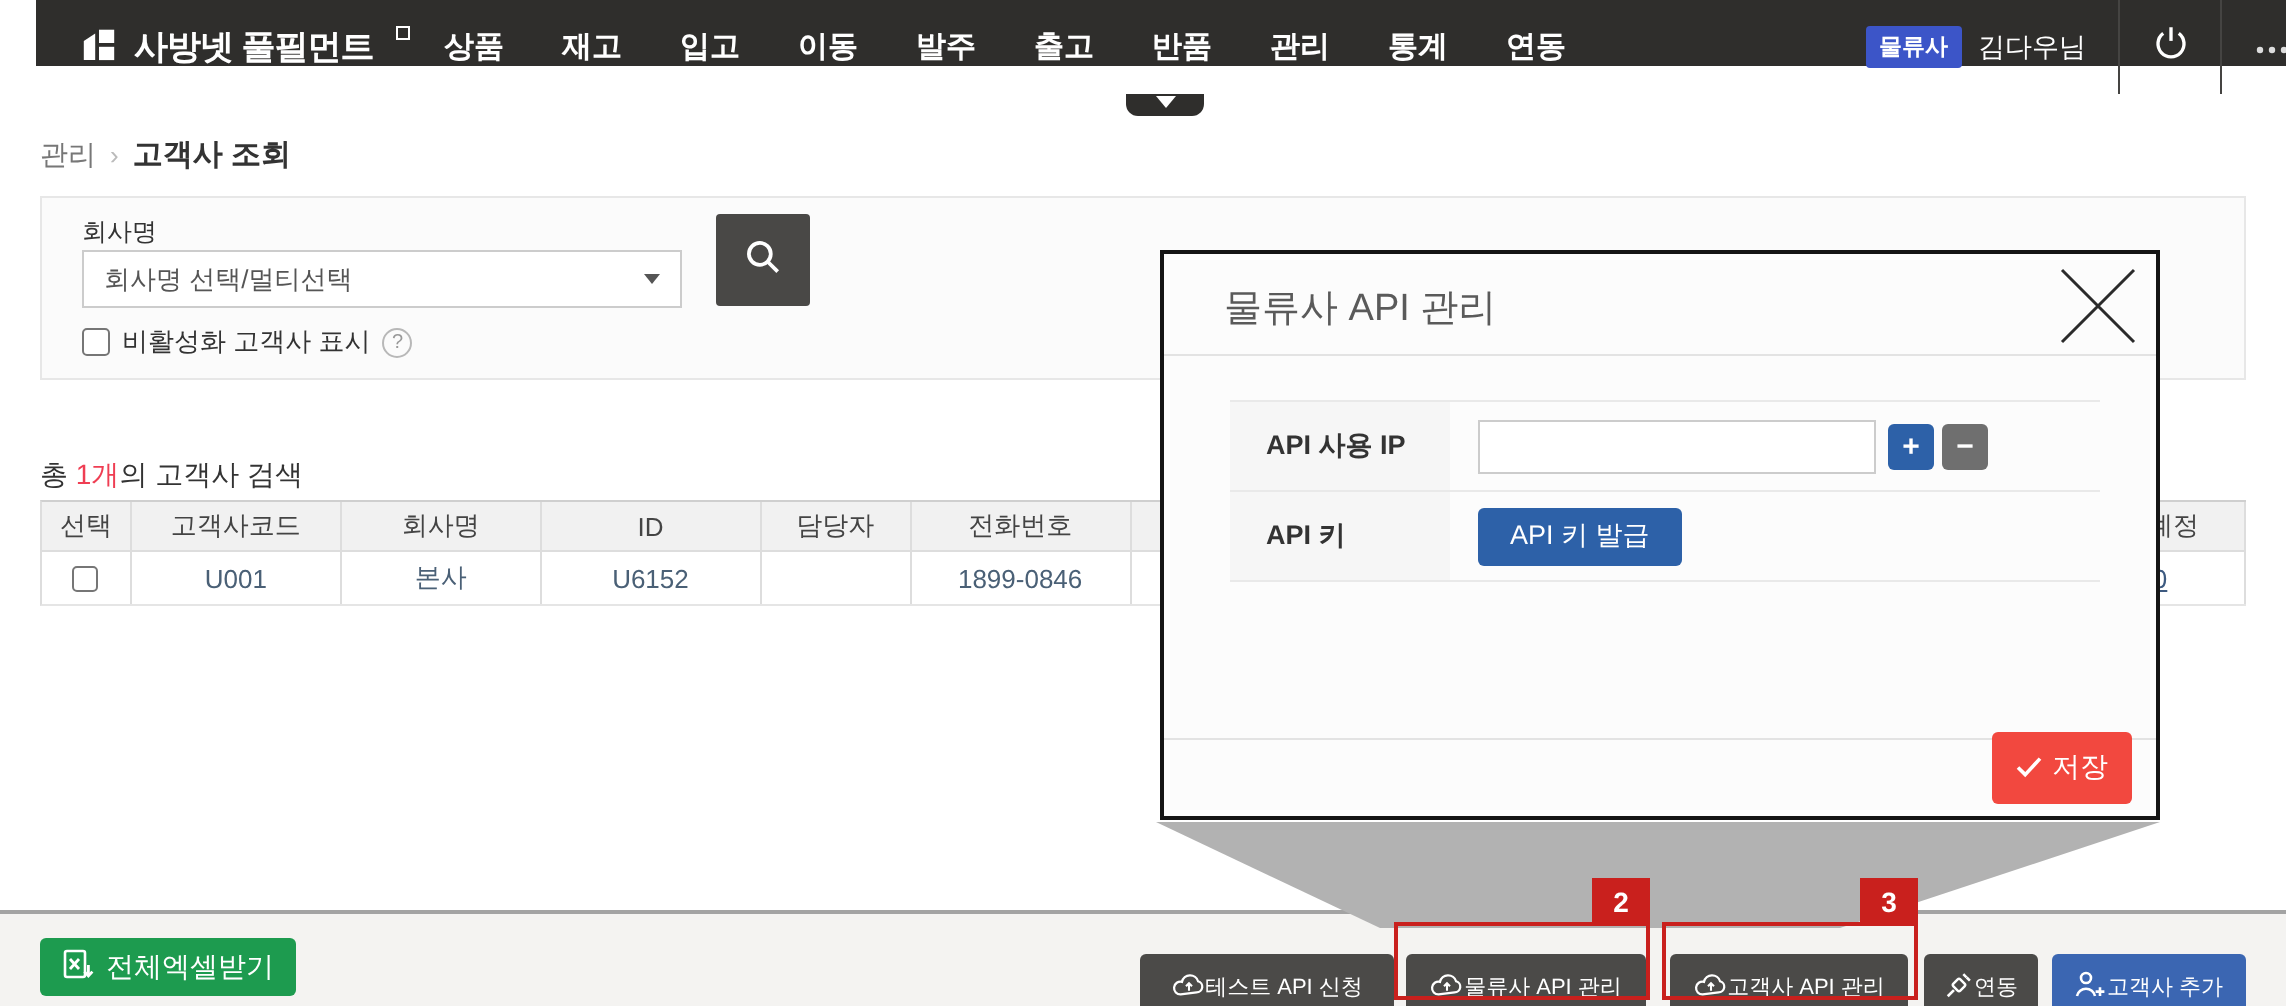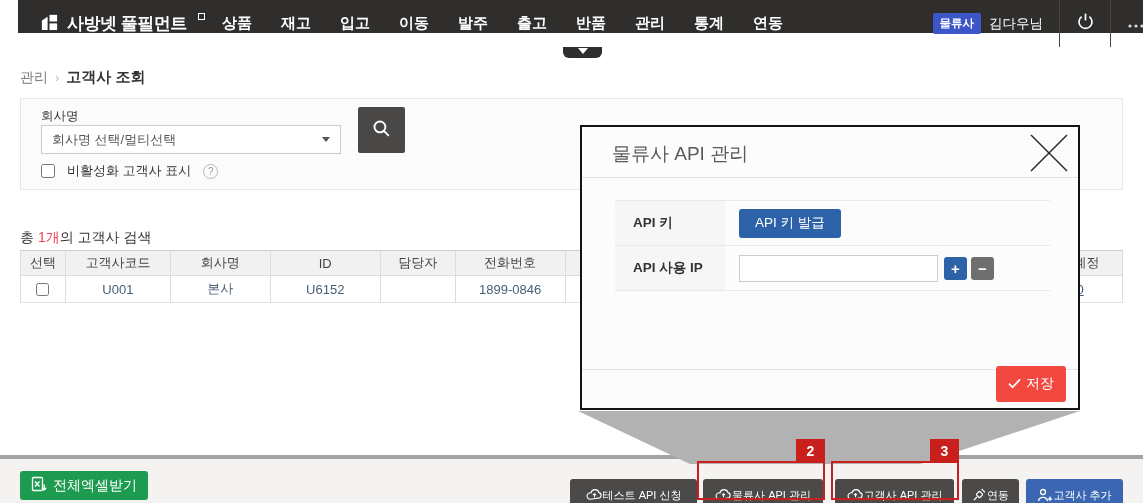--- a/index.html
+++ b/index.html
@@ -29,41 +29,41 @@
   .crumb-current { color:#333; font-size:15px; font-weight:bold; }
 
   
   .search-panel { position:absolute; left:20px; top:98px; width:1103px; height:92px; background:#fbfbfb; border:1px solid #e7e7e7; }
   .field-label { position:absolute; left:20px; top:9px; font-size:12.5px; color:#333; }
   .company-select { position:absolute; left:20px; top:26px; width:300px; height:29px; background:#fff; border:1px solid #ccc;
     display:flex; align-items:center; padding:0 10px; font-size:13px; color:#555; cursor:pointer; }
   .select-caret { position:absolute; right:10px; width:0; height:0; border-left:4px solid transparent; border-right:4px solid transparent; border-top:5px solid #555; }
   .search-btn { position:absolute; left:337px; top:8px; width:47px; height:46px; background:#494846; border:none; border-radius:2px;
     display:flex; align-items:center; justify-content:center; cursor:pointer; }
-  .inactive-row { position:absolute; left:20px; top:63px; display:flex; align-items:center; gap:12px; font-size:13px; color:#333; }
+  .inactive-row { position:absolute; left:20px; top:63px; display:flex; align-items:center; gap:6px; font-size:13px; color:#333; }
   .inactive-row input { width:14px; height:14px; cursor:pointer; }
   .help-icon { width:15px; height:15px; border:1px solid #b8b8b8; border-radius:50%; color:#999; font-size:10px;
     display:flex; align-items:center; justify-content:center; }
 
   
   .result-count { position:absolute; left:20px; top:229px; font-size:14px; color:#333; }
   .count-number { color:#ef3e53; }
 
   
   .grid { position:absolute; left:20px; top:250px; width:1103px; font-size:13px; z-index:5; }
   .grid-row { display:flex; border-left:1px solid #ddd; }
   .grid-head { background:#f1f1f1; border-top:1px solid #cfcfcf; border-bottom:1px solid #ddd; height:26px; color:#444; }
   .grid-body { background:#fff; border-bottom:1px solid #e5e5e5; height:27px; color:#4a6076; }
   .cell { display:flex; align-items:center; justify-content:center; border-right:1px solid #ddd; overflow:hidden; white-space:nowrap; }
   .c0{width:45px;} .c1{width:105px;} .c2{width:100px;} .c3{width:110px;} .c4{width:75px;} .c5{width:110px;} .c6{width:473px;} .c7{width:85px;}
   .row-check { width:13px; height:13px; cursor:pointer; }
   .cell-link { color:#3d5a80; text-decoration:underline; cursor:pointer; }
 
   
-  .bottombar { position:absolute; left:0; top:455px; width:1143px; height:48px; background:#f4f3f1; border-top:4px solid #a3a3a3; z-index:20; }
+  .bottombar { position:absolute; left:0; top:455px; width:1143px; height:48px; background:#f4f3f1; border-top:2px solid #a3a3a3; z-index:20; }
   .excel-btn { position:absolute; left:20px; top:12px; height:29px; padding:0 11px; background:#1d9b4f; border:none; border-radius:3px;
     color:#fff; font-size:14px; display:flex; align-items:center; gap:6px; cursor:pointer; }
   .bar-btn { position:absolute; top:20px; height:33px; border:none; border-radius:3px; background:#4b4a48; color:#fff; font-size:11px;
     display:flex; align-items:center; justify-content:center; cursor:pointer; white-space:nowrap; }
   .btn-test { left:570px; width:127px; }
   .btn-logi { left:703px; width:120px; }
   .btn-cust { left:835px; width:119px; }
   .btn-link { left:962px; width:57px; }
   .btn-add  { left:1026px; width:97px; background:#3b66b2; }
 
@@ -289,37 +289,37 @@
       <span>
         <svg width="42" height="40" viewBox="0 0 42 40" fill="none">
           <path d="M3 2 L39 38 M39 2 L3 38" stroke="#2b2b2b" stroke-width="1.5"></path>
         </svg>
       </span>
     </button>
     <div class="modal-title-divider"></div>
 
     <div class="modal-form">
       <div class="form-row">
-        <div class="form-label">API 키</div>
-        <div class="form-content">
-          <button class="apikey-btn">API 키 발급</button>
-        </div>
-      </div>
-      <div class="form-row">
         <div class="form-label">API 사용 IP</div>
         <div class="form-content">
           <input class="ip-input" type="text" style="">
           <button class="sq-btn plus-btn">
               <span>+</span>
             </button>
           <button class="sq-btn minus-btn">
               <span>−</span>
             </button>
         </div>
       </div>
+      <div class="form-row">
+        <div class="form-label">API 키</div>
+        <div class="form-content">
+          <button class="apikey-btn">API 키 발급</button>
+        </div>
+      </div>
     </div>
 
     <div class="modal-footer-divider"></div>
     <button class="save-btn">
       <span>
         <svg width="13" height="11" viewBox="0 0 13 11" fill="none">
           <polyline points="1,5.7 4.6,9.3 12,1.3" stroke="#fff" stroke-width="1.8"></polyline>
         </svg>
       </span>
       <span>저장</span>

